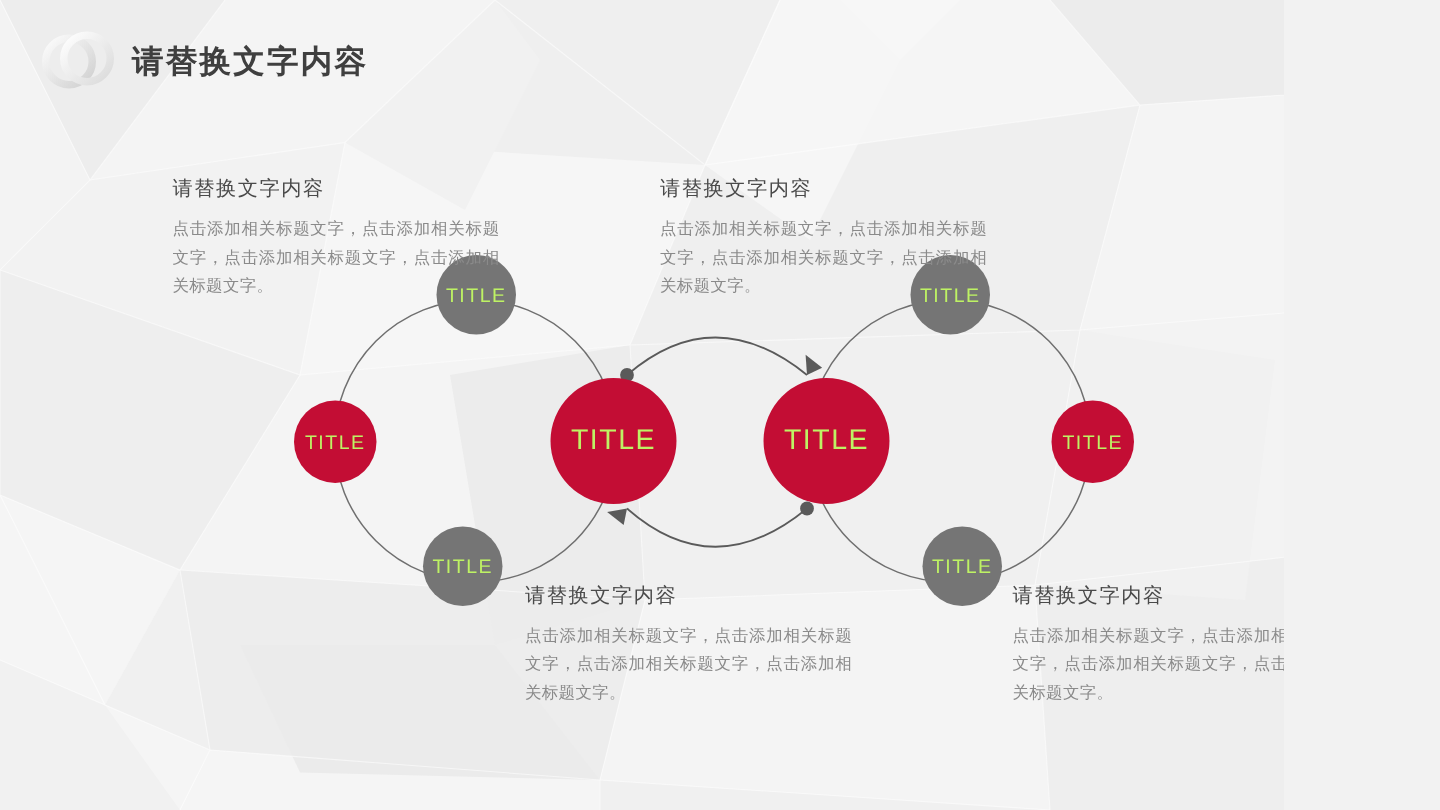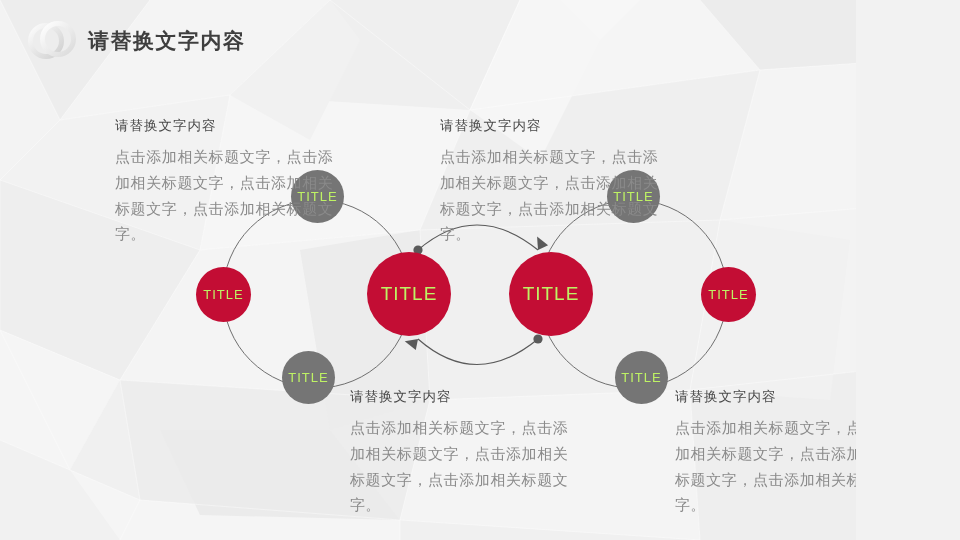--- a/index.html
+++ b/index.html
@@ -44,21 +44,21 @@
   .node.small { width:55px; height:55px; font-size:13px; }
   .node.mid   { width:53px; height:53px; font-size:13px; }
 
   
   .tblock { position:absolute; width:218px; }
   .tblock .t-title {
     font-size:13.5px; color:#4a4a4a; font-weight:normal;
     margin-bottom:9px; letter-spacing:1px;
   }
   .tblock .t-body {
-    font-size:15px; color:#8a8a8a; line-height:1.72;
+    font-size:11px; color:#8a8a8a; line-height:1.72;
     letter-spacing:0.2px; text-align:justify;
   }
 </style>
 </head>
 <body>
 
 <div id="slide">
 
   <svg class="bg-svg" viewBox="0 0 960 540" preserveAspectRatio="none">
     <rect x="0" y="0" width="960" height="540" fill="#f0f0f0"></rect>

